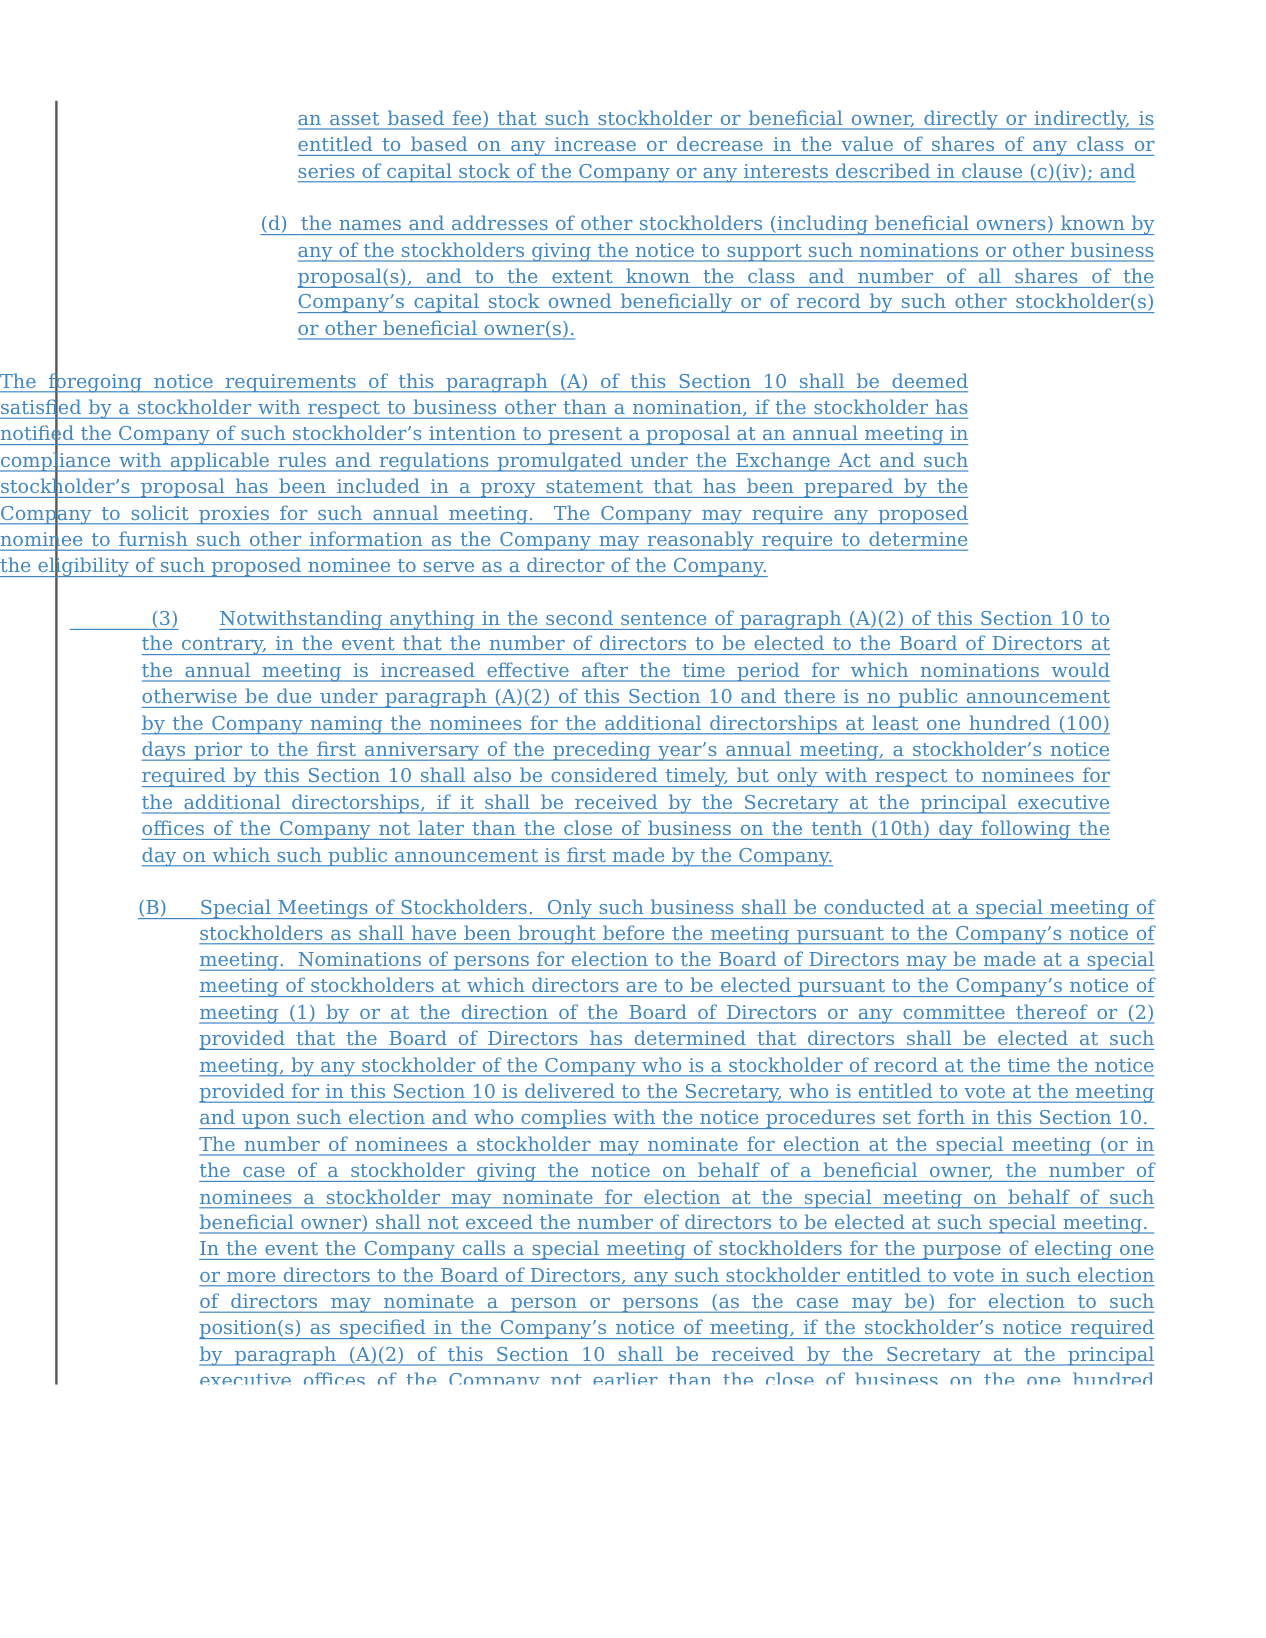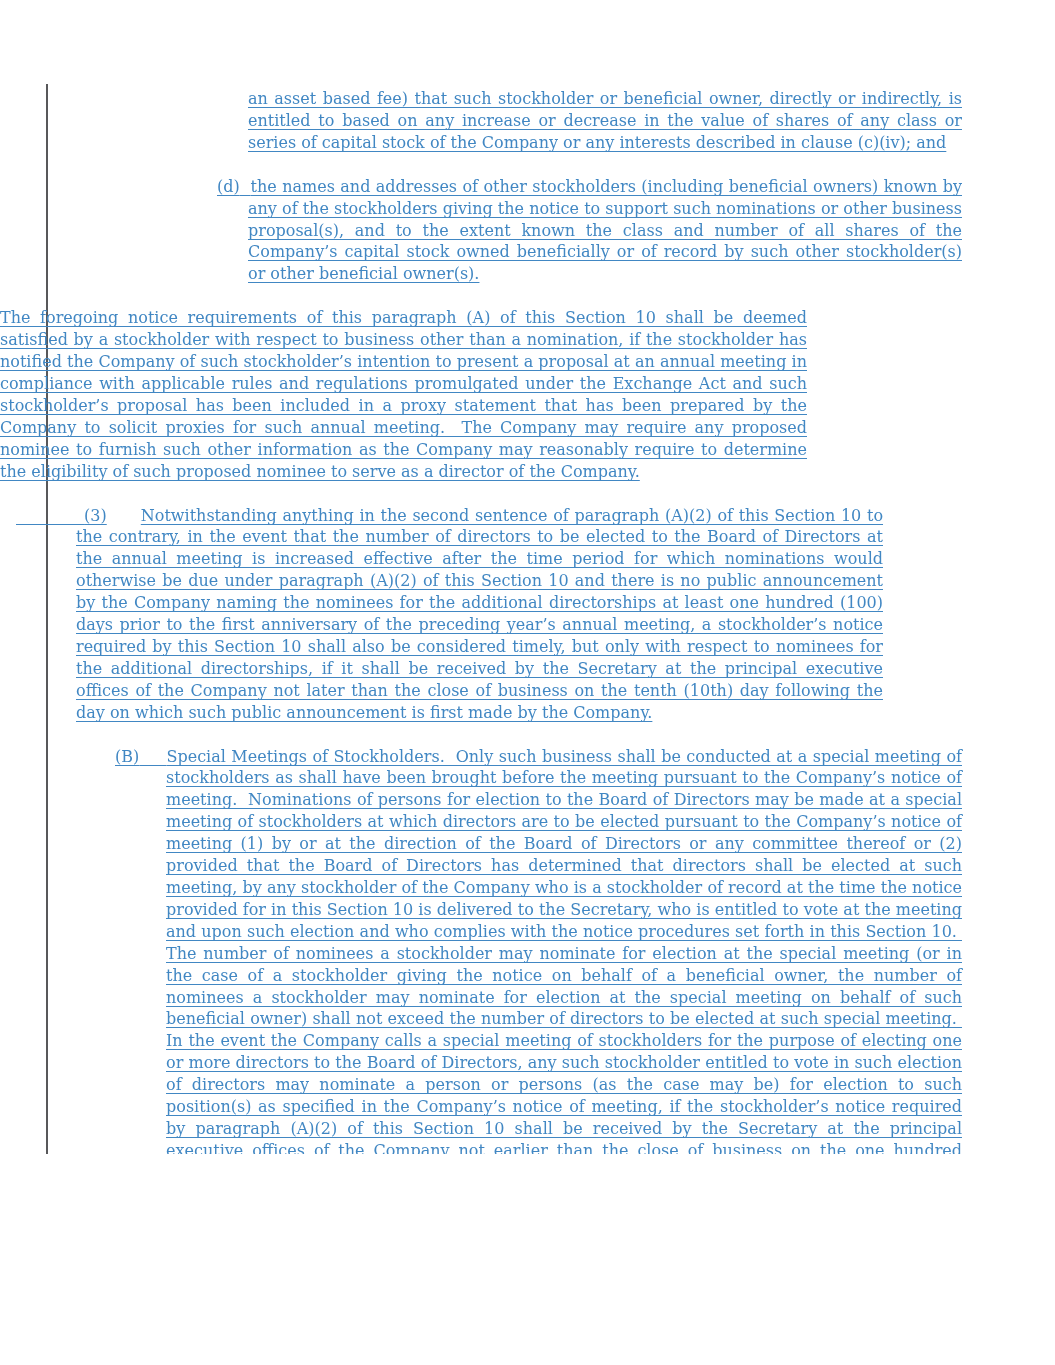--- a/index.html
+++ b/index.html
@@ -36,21 +36,21 @@
   .u {
     text-decoration: underline;
     text-decoration-thickness: 1px;
     text-underline-offset: 3px;
     text-decoration-skip-ink: none;
   }
   .gap-plain { text-decoration: none; }
   .p-clause-c   { margin-left: 248px; width: 714px; }
   .p-clause-d   { margin-left: 248px; width: 714px; text-indent: -31px; }
   .p-foregoing  { width: 807px; }
-  .p-item-3     { margin-left: 76px; width: 807px; text-indent: -60px; }
+  .p-item-3     { margin-left: 118px; width: 807px; text-indent: -60px; }
   .p-item-b     { margin-left: 166px; width: 796px; text-indent: -51px; margin-bottom: 0; }
   .page-number {
     position: absolute;
     top: 1253px;
     left: 0;
     width: 1055px;
     text-align: center;
     color: #262626;
     font-size: 16px;
   }

